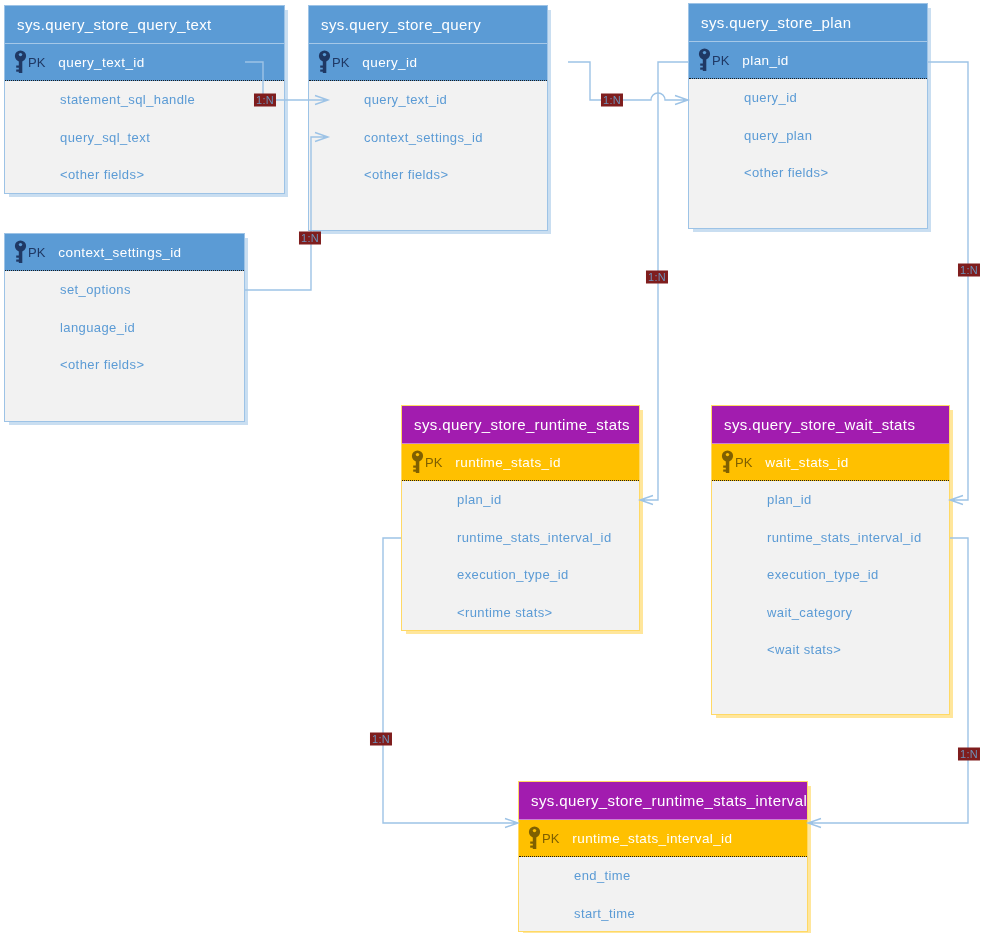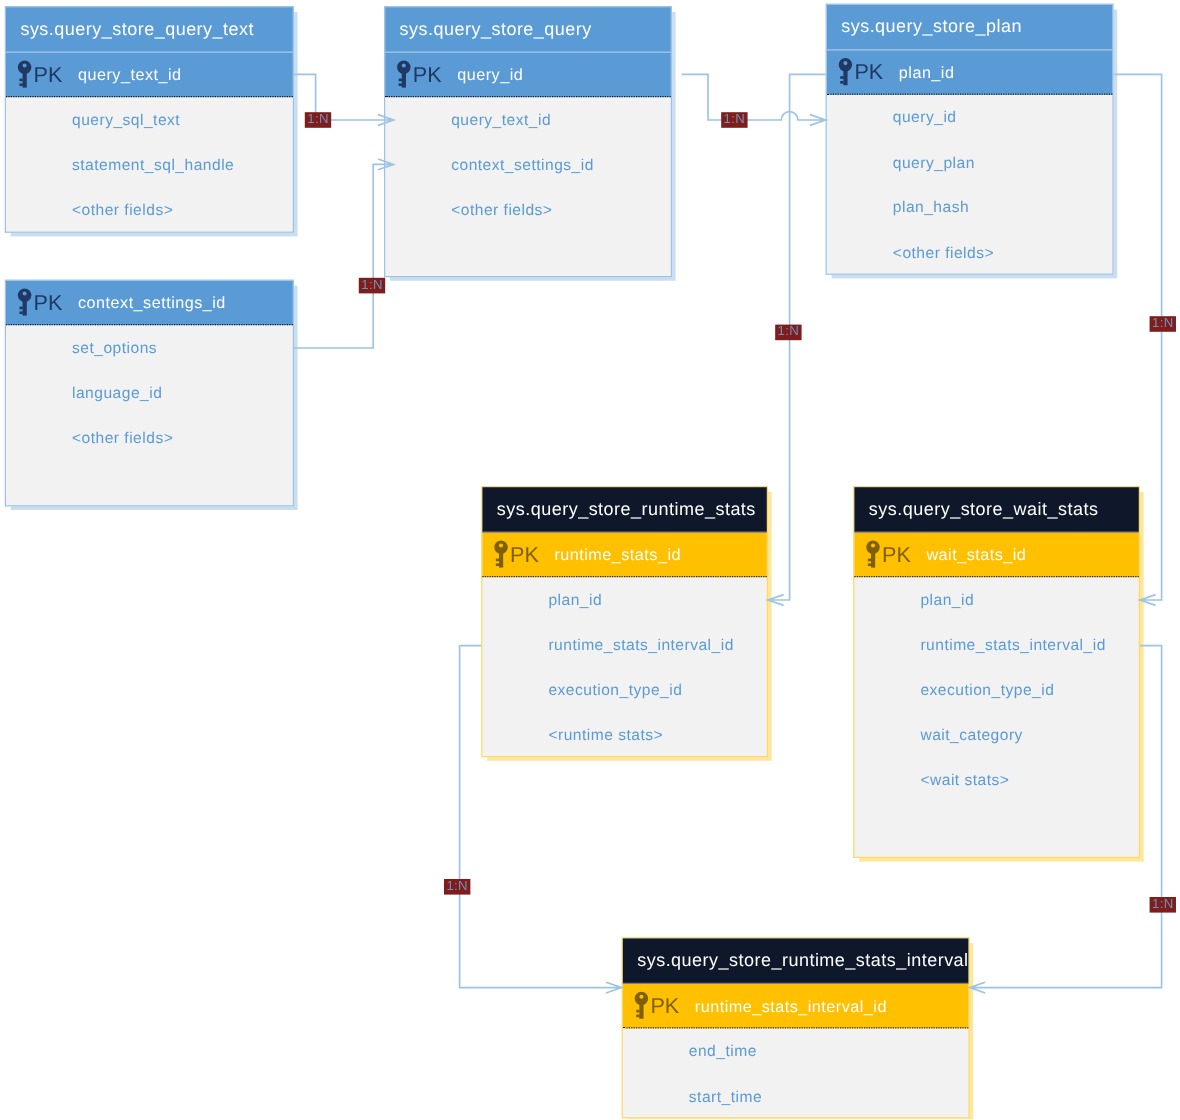--- a/index.html
+++ b/index.html
@@ -12,46 +12,46 @@
   .entity{position:absolute;box-sizing:border-box;border:1px solid;background:#F2F2F2;}
   .entity.blue{border-color:#9DC3E6;box-shadow:4px 4px 0 -1px rgba(157,195,230,.55);}
   .entity.orange{border-color:#FFD965;box-shadow:4px 4px 0 -1px rgba(255,217,101,.65);}
 
   .e-header{
     height:38px;box-sizing:border-box;display:flex;align-items:center;
     padding-left:12px;color:#ffffff;font-size:15px;letter-spacing:.4px;
     border-bottom:1px solid rgba(255,255,255,.45);
   }
   .entity.blue  .e-header{background:#5B9BD5;}
-  .entity.orange .e-header{background:#0f172a;}
+  .entity.orange .e-header{background:#a21caf;}
 
   .e-pk{
     height:37px;box-sizing:border-box;display:flex;align-items:center;
     padding-left:9px;border-bottom:1px dotted #1c1c1c;
   }
   .entity.blue  .e-pk{background:#5B9BD5;}
   .entity.orange .e-pk{background:#FFC000;}
 
   .key{width:13px;height:24px;display:inline-block;flex:0 0 13px;}
   .entity.blue  .k-main{fill:#1F3864;} .entity.blue  .k-hole{fill:#5B9BD5;}
   .entity.orange .k-main{fill:#7F6000;} .entity.orange .k-hole{fill:#FFC000;}
 
-  .pk-badge{font-size:18px;margin-left:1px;}
+  .pk-badge{font-size:13px;margin-left:1px;}
   .entity.blue  .pk-badge{color:#1F3864;}
   .entity.orange .pk-badge{color:#7F6000;}
   .pk-name{color:#ffffff;font-size:13.5px;letter-spacing:.4px;margin-left:13px;}
 
   .e-row{
     height:37.5px;display:flex;align-items:center;padding-left:55px;
     color:#5B9BD5;font-size:13px;letter-spacing:.4px;
   }
 
   
-  .t0{left:4px;  top:5px;  width:241px;height:188.5px;text-align:right;}
-  .t1{left:320px;top:5px;  width:240px;height:226px;}
+  .t0{left:4px;  top:5px;  width:281px;height:188.5px;text-align:right;}
+  .t1{left:308px;top:5px;  width:240px;height:226px;}
   .t2{left:688px;top:3px;  width:240px;height:226px;}
   .t3{left:4px;  top:233px;width:241px;height:188.5px;}
   .t4{left:401px;top:405px;width:239px;height:226px;}
   .t5{left:711px;top:405px;width:239px;height:310px;}
   .t6{left:518px;top:781px;width:290px;height:151px;}
 
   
   .wires{position:absolute;left:0;top:0;width:983px;height:933px;pointer-events:none;}
   .wires path{stroke:#9DC3E6;stroke-width:1.4;fill:none;}
 
@@ -77,22 +77,22 @@
             <circle class="k-main" cx="6.5" cy="6" r="5.6"></circle>
             <circle class="k-hole" cx="6.5" cy="4.6" r="1.7"></circle>
             <rect class="k-main" x="4.8" y="10" width="3.5" height="13"></rect>
             <rect class="k-main" x="2.2" y="15.5" width="2.8" height="2.2"></rect>
             <rect class="k-main" x="2.2" y="19.5" width="2.8" height="2.2"></rect>
           </svg>
       </span>
       <span class="pk-badge">PK</span>
       <span class="pk-name">query_text_id</span>
     </div>
+    <div class="e-row">statement_sql_handle</div>
     <div class="e-row">query_sql_text</div>
-    <div class="e-row">statement_sql_handle</div>
     <div class="e-row">&lt;other fields&gt;</div>
   </div>
 
   <div class="entity blue t1">
     <div class="e-header">sys.query_store_query</div>
     <div class="e-pk">
       <span class="key">
         <svg viewBox="0 0 13 24" width="13" height="24">
             <circle class="k-main" cx="6.5" cy="6" r="5.6"></circle>
             <circle class="k-hole" cx="6.5" cy="4.6" r="1.7"></circle>
@@ -119,21 +119,20 @@
             <rect class="k-main" x="4.8" y="10" width="3.5" height="13"></rect>
             <rect class="k-main" x="2.2" y="15.5" width="2.8" height="2.2"></rect>
             <rect class="k-main" x="2.2" y="19.5" width="2.8" height="2.2"></rect>
           </svg>
       </span>
       <span class="pk-badge">PK</span>
       <span class="pk-name">plan_id</span>
     </div>
     <div class="e-row">query_id</div>
     <div class="e-row">query_plan</div>
-    <div class="e-row">plan_hash</div>
     <div class="e-row">&lt;other fields&gt;</div>
   </div>
 
   <div class="entity blue t3">
     <div class="e-pk">
       <span class="key">
         <svg viewBox="0 0 13 24" width="13" height="24">
             <circle class="k-main" cx="6.5" cy="6" r="5.6"></circle>
             <circle class="k-hole" cx="6.5" cy="4.6" r="1.7"></circle>
             <rect class="k-main" x="4.8" y="10" width="3.5" height="13"></rect>

